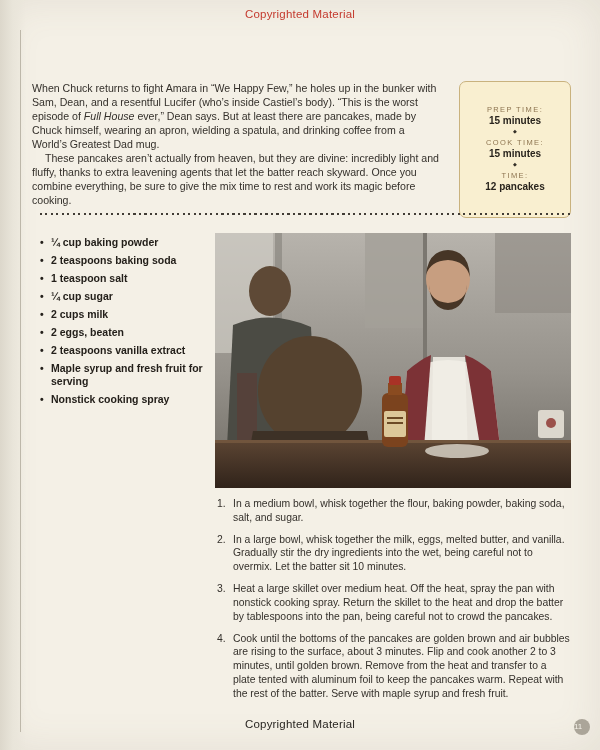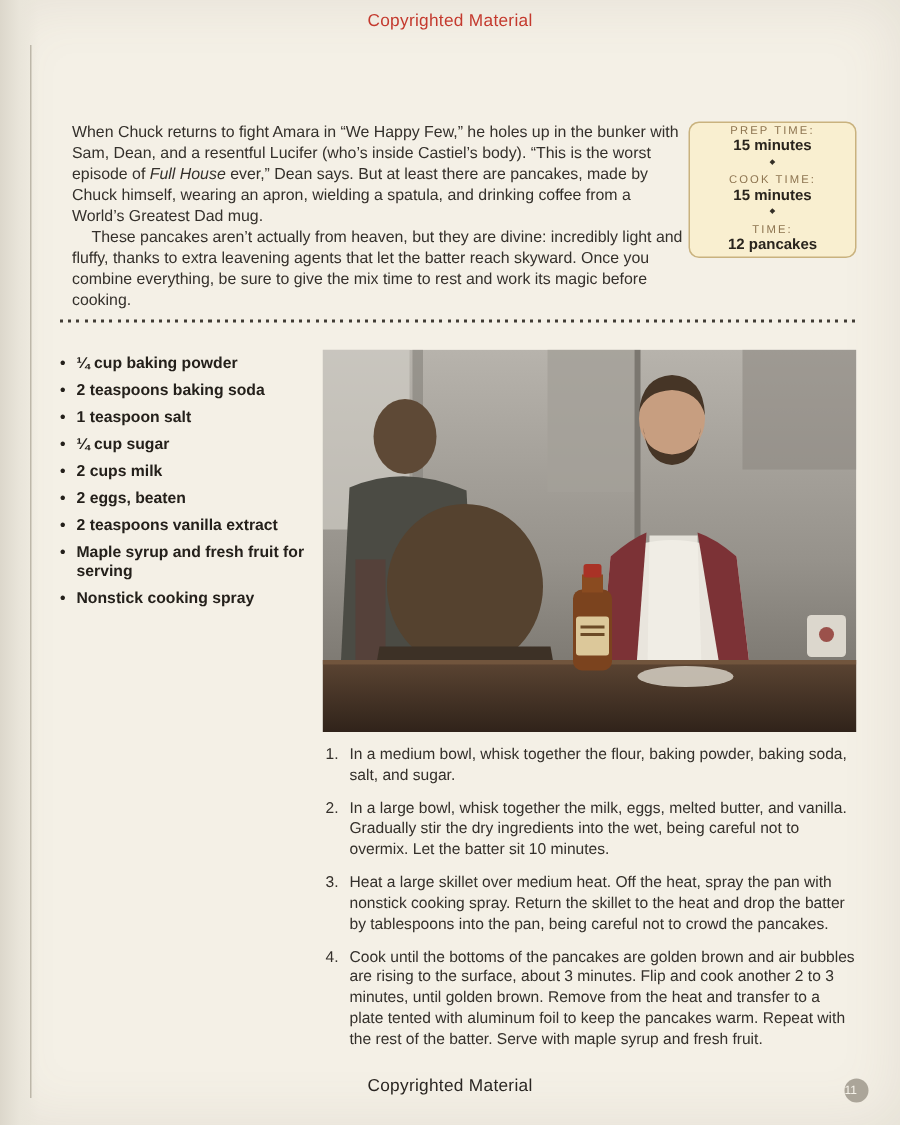--- a/index.html
+++ b/index.html
@@ -19,28 +19,28 @@
   }
   .copyright{position:absolute;left:0;width:100%;text-align:center;font-size:11.5px;letter-spacing:0.2px;}
   .copyright.top{top:8px;color:#c43a2e;}
   .copyright.bottom{bottom:20px;color:#2a2622;}
   .title{position:absolute;left:40px;top:26px;margin:0;white-space:nowrap;}
   .title-text{
     display:inline-block;font-family:"Liberation Serif",serif;font-weight:bold;
     font-size:37px;color:#191511;letter-spacing:0.5px;
     transform:scale(0.74,1.04);transform-origin:left top;
   }
-  .intro{position:absolute;left:48px;top:82px;width:408px;font-size:10.6px;line-height:1.32;color:#34302b;}
+  .intro{position:absolute;left:32px;top:82px;width:408px;font-size:10.6px;line-height:1.32;color:#34302b;}
   .intro-p{margin:0;}
   .intro-p.indent{text-indent:13px;}
   .italic{font-style:italic;}
   .info-box{
     position:absolute;left:459px;top:81px;width:112px;box-sizing:border-box;
     background:#f9efd0;border:1px solid #c9b27e;border-radius:7px;
-    padding:0 4px;text-align:center;
+    padding:23px 4px;text-align:center;
   }
   .info-label{font-size:7.5px;letter-spacing:1.4px;color:#8d7450;margin-bottom:1px;}
   .info-value{font-size:10px;font-weight:bold;color:#29241d;margin-bottom:2px;}
   .diamond{font-size:5px;color:#332e26;line-height:1;margin:3px 0 4px;}
   .divider{
     position:absolute;left:40px;top:213px;width:531px;height:2px;
     background:repeating-linear-gradient(90deg,#413c35 0 2px,rgba(0,0,0,0) 2px 5.5px);
   }
   .ingredients{
     position:absolute;left:40px;top:236px;width:172px;margin:0;padding:0;list-style:none;
@@ -50,21 +50,21 @@
     font-size:10.5px;font-weight:bold;line-height:1.28;color:#24201b;
   }
   .ingredients li::before{content:"•";position:absolute;left:0;top:0;}
   .photo{position:absolute;left:215px;top:233px;width:356px;height:255px;margin:0;overflow:hidden;}
   .photo svg{display:block;}
   .steps{position:absolute;left:217px;top:497px;width:354px;margin:0;padding:0;list-style:none;}
   .step{display:flex;margin-bottom:8px;font-size:10.4px;line-height:1.33;color:#34302b;}
   .step-num{flex:0 0 16px;}
   .step-text{flex:1;}
   .page-number-dot{
-    position:absolute;right:21px;bottom:15px;width:16px;height:16px;border-radius:50%;
+    position:absolute;right:10px;bottom:15px;width:16px;height:16px;border-radius:50%;
     background:#aba599;color:#f6f3ea;font-size:8px;line-height:16px;text-align:left;
   }
 </style>
 </head>
 <body>
 
 <div class="page">
   <div class="book-edge"></div>
 
   <div class="copyright top">Copyrighted Material</div>

